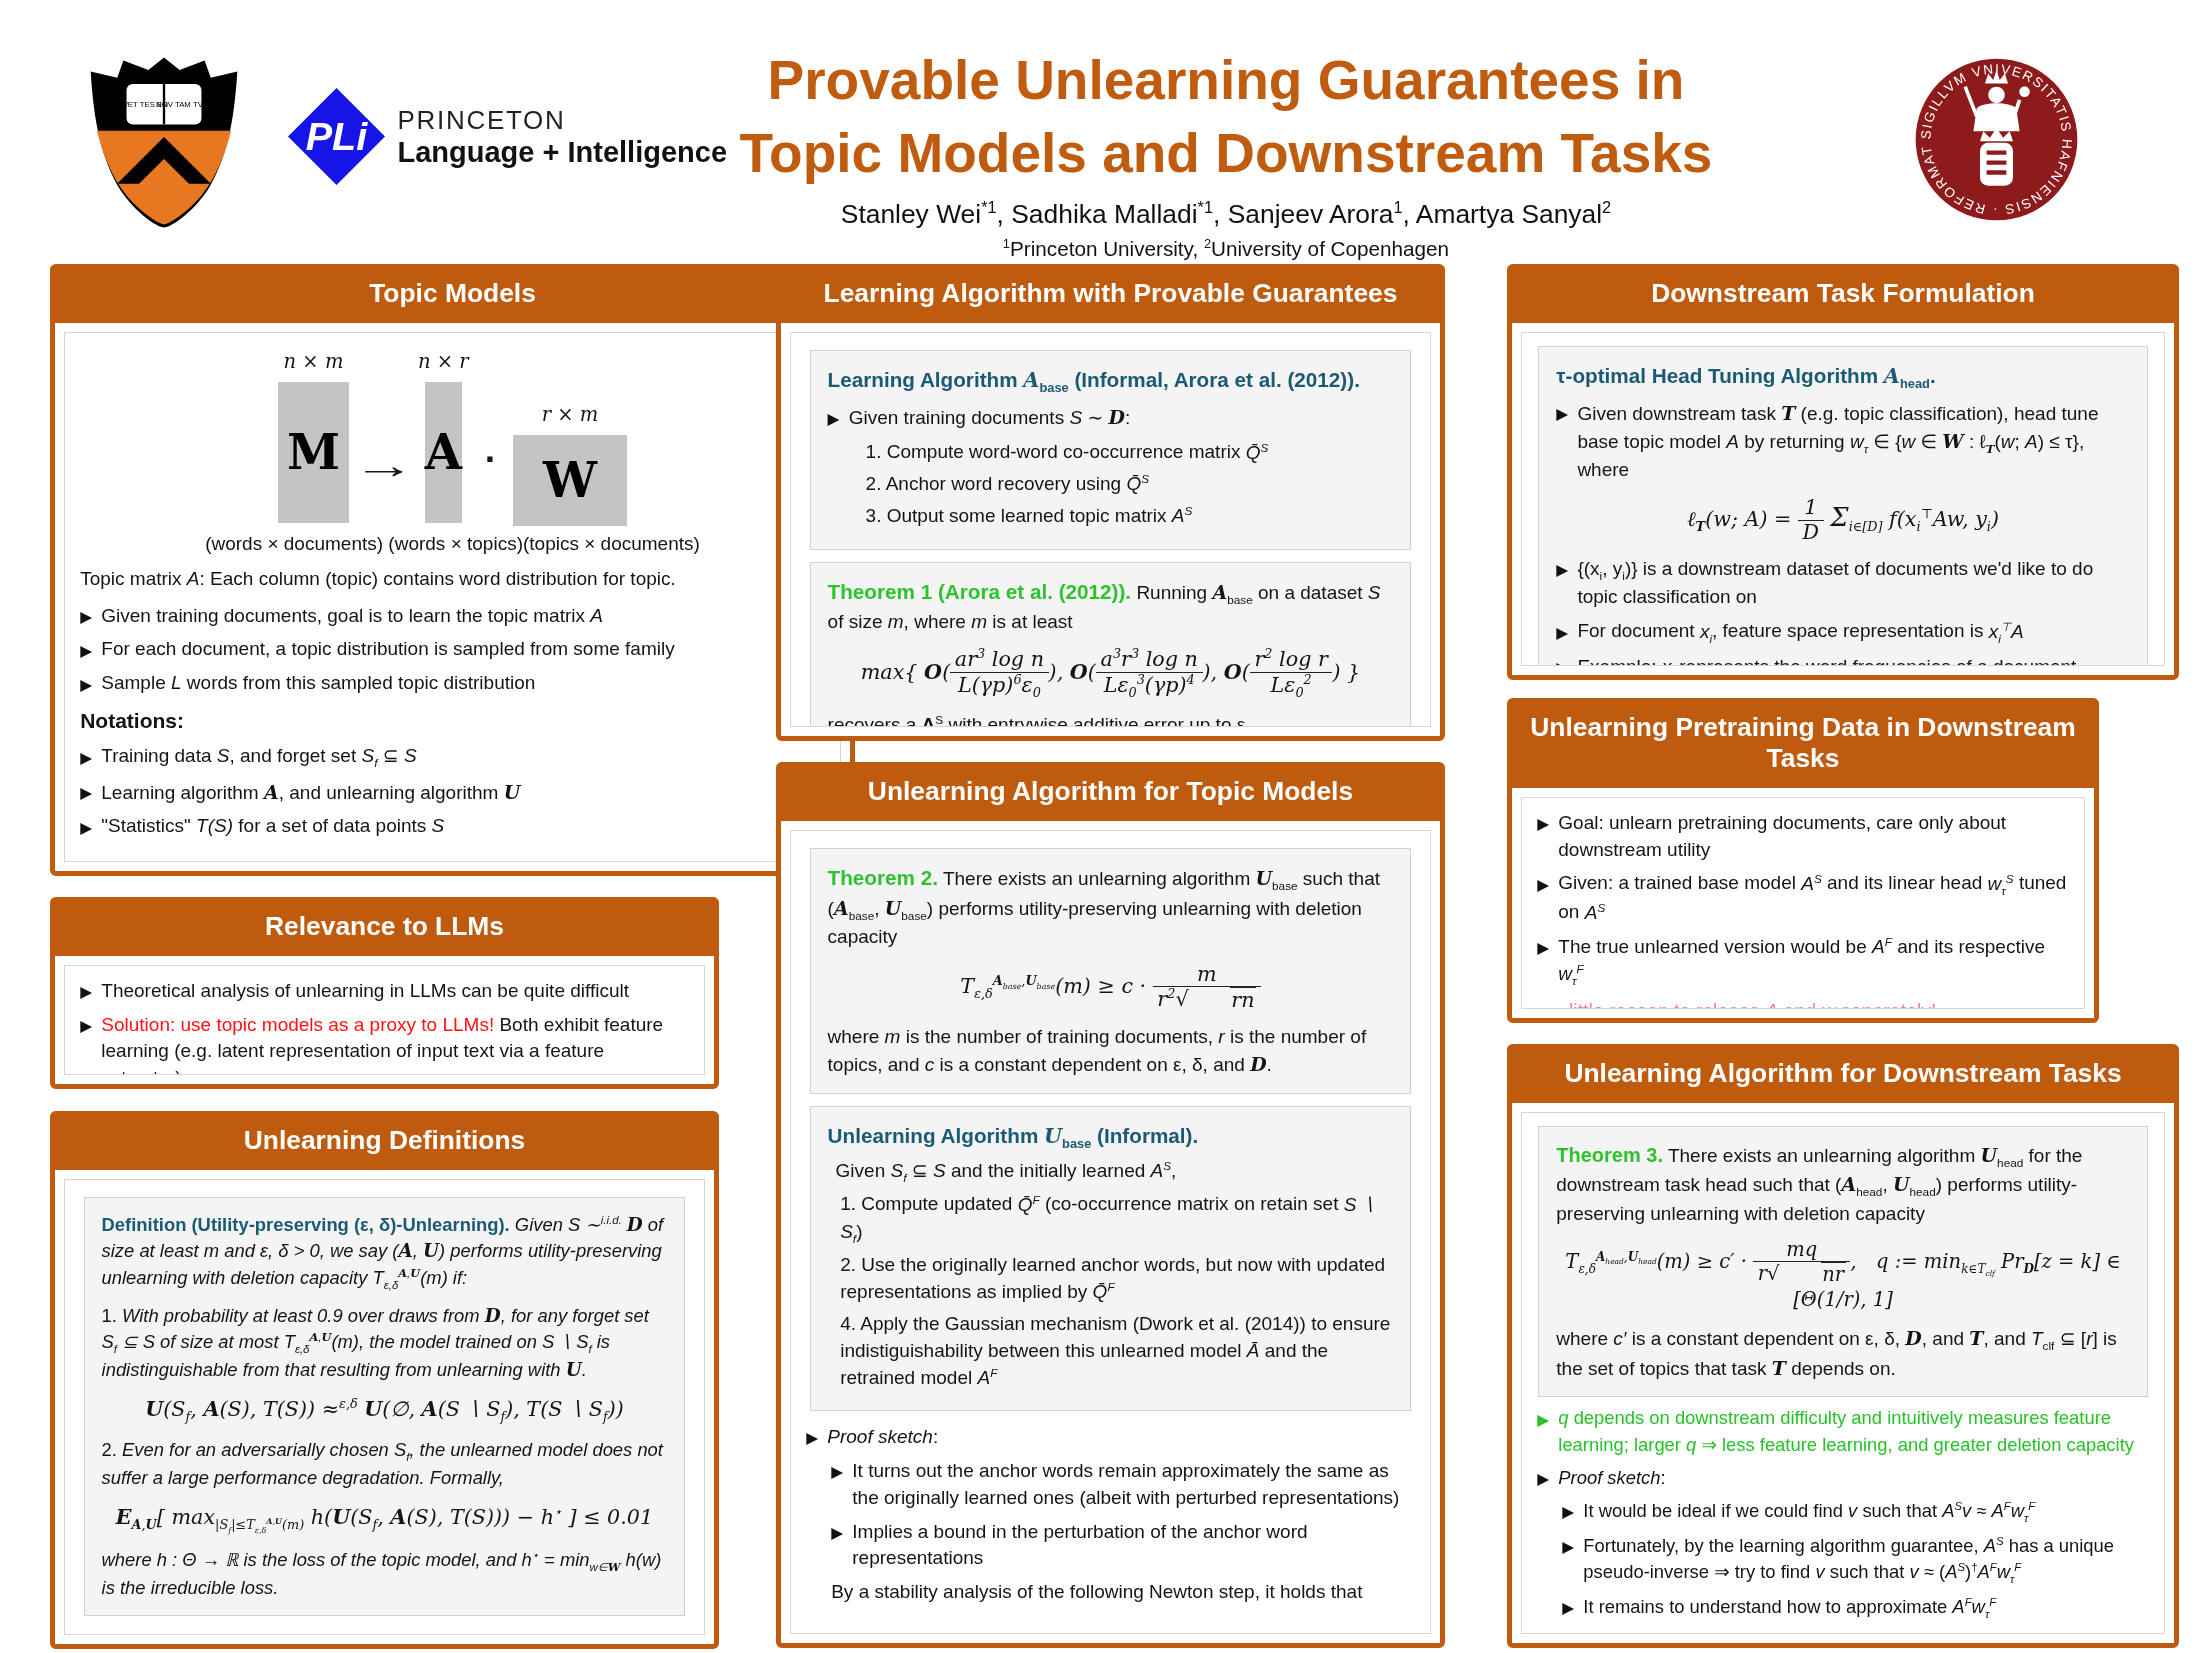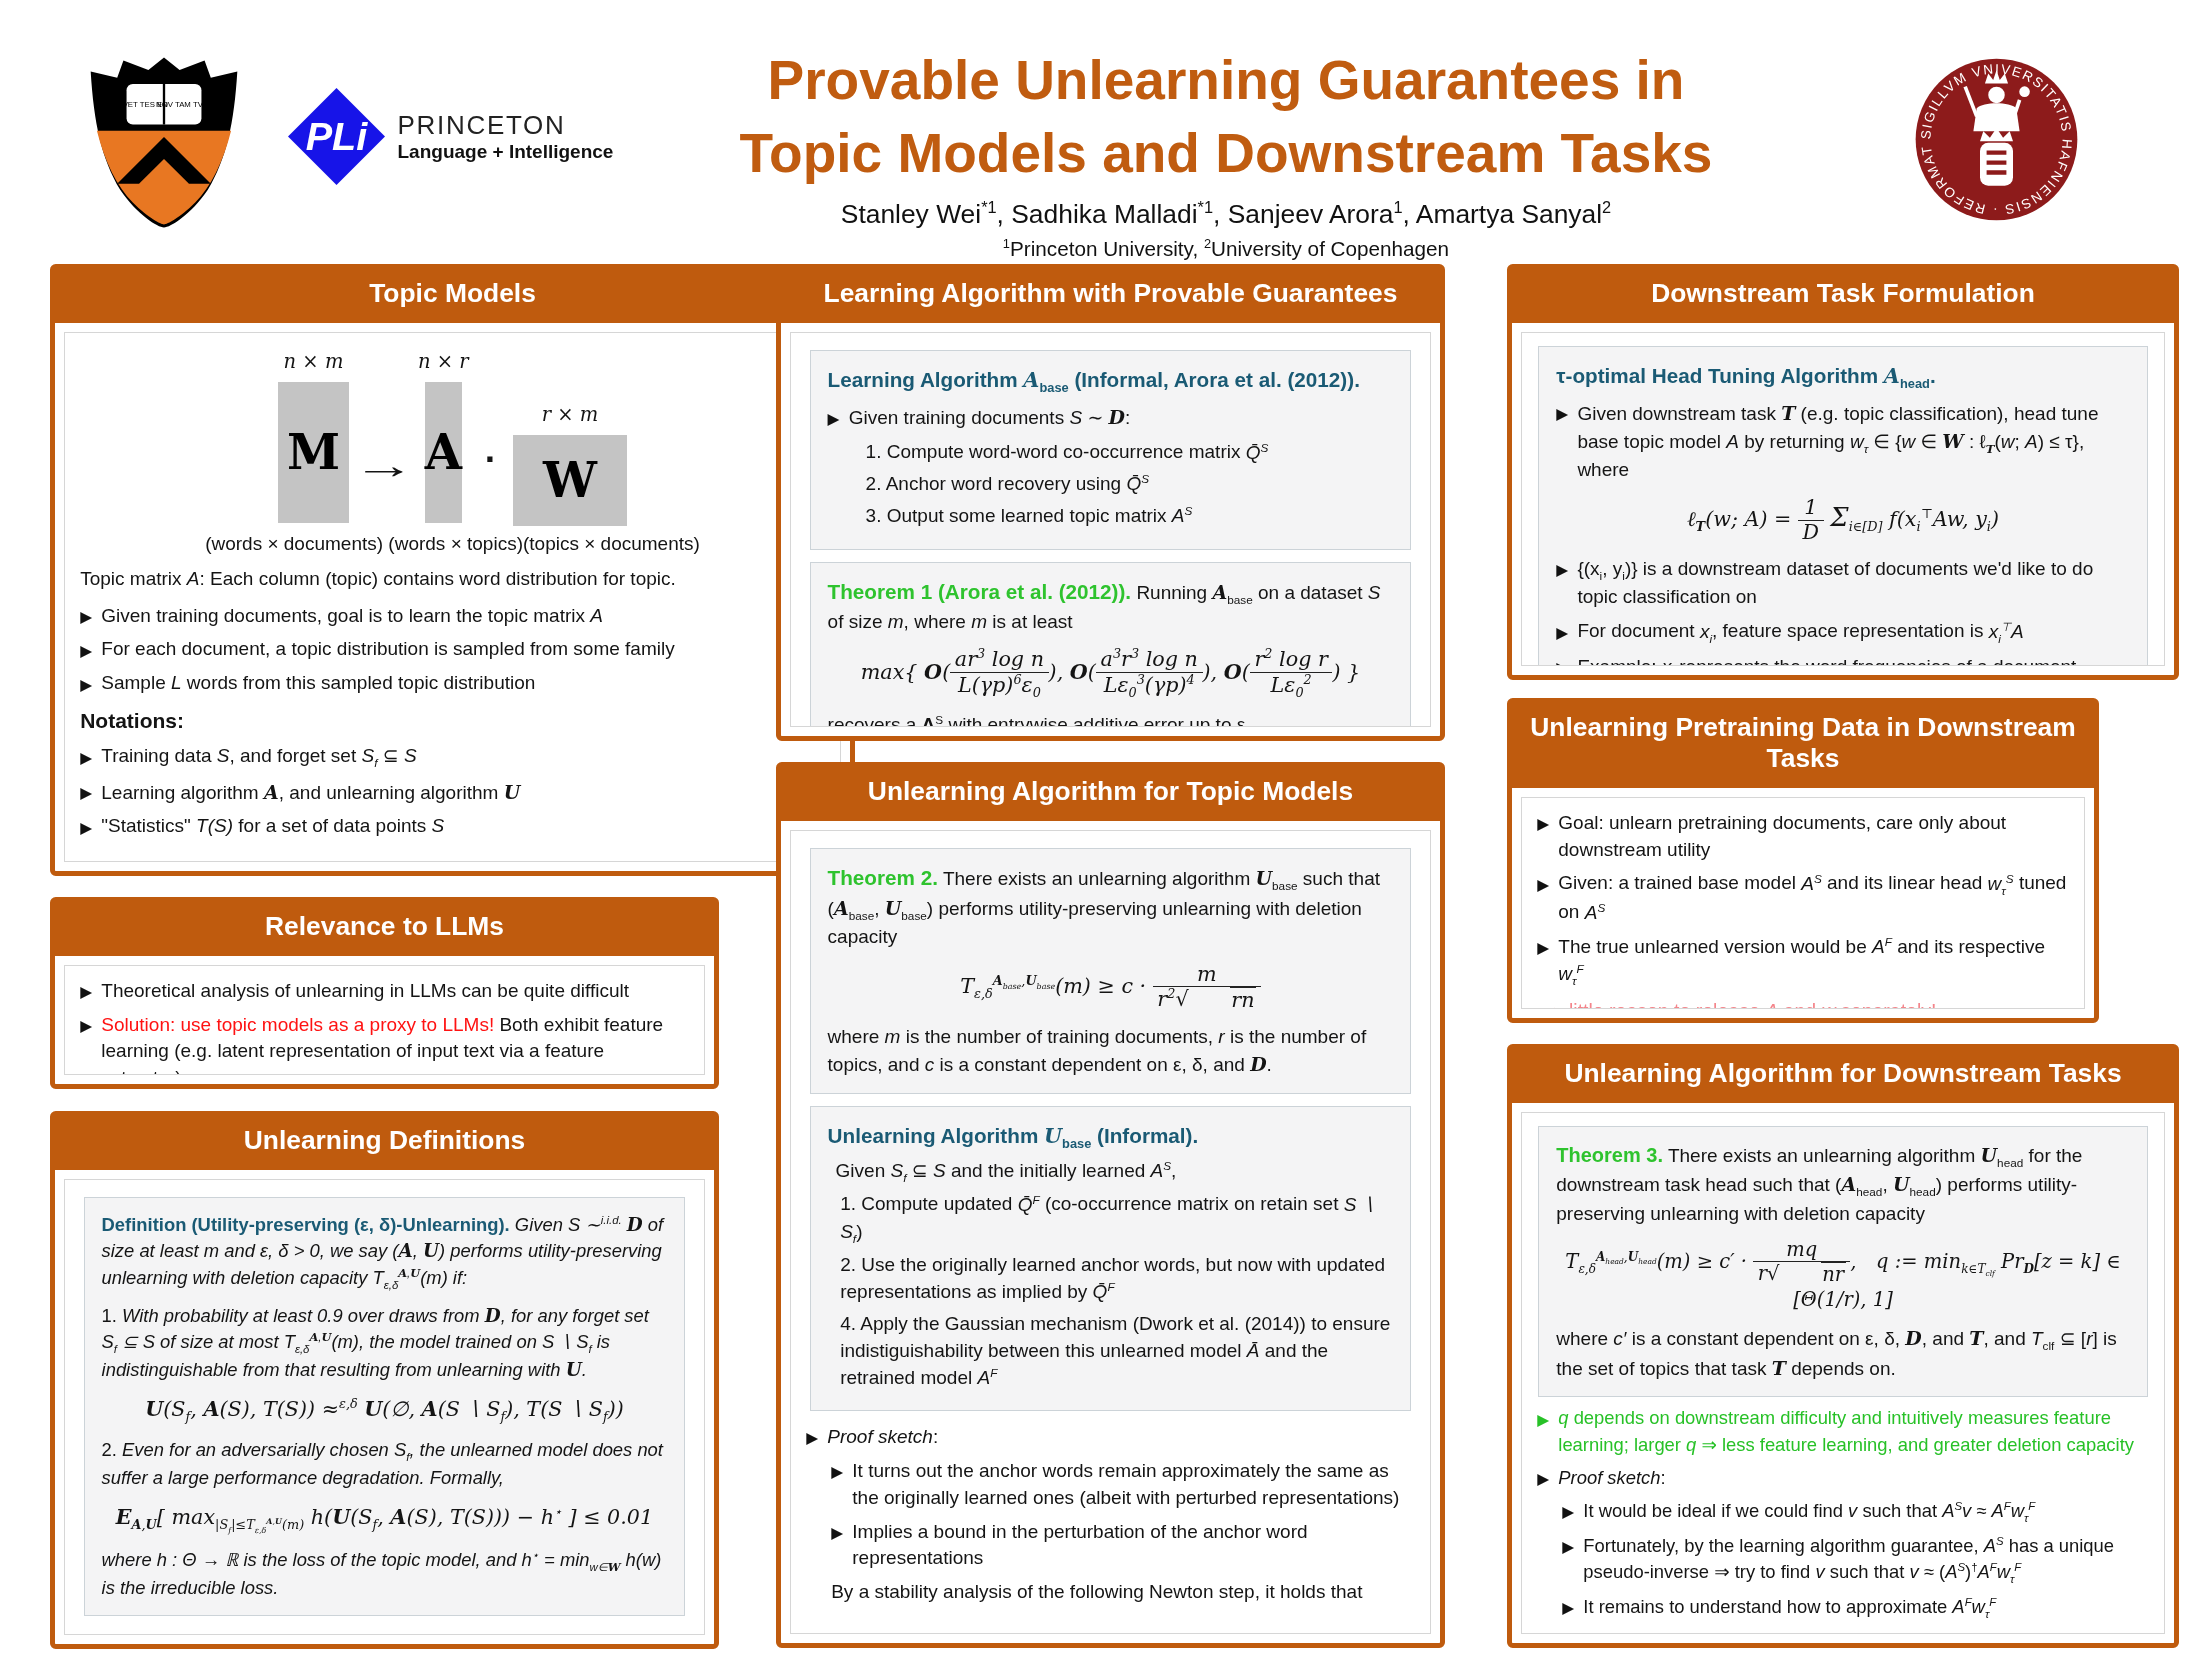--- a/index.html
+++ b/index.html
@@ -6,21 +6,21 @@
   *{box-sizing:border-box;}
   body{font-family:"Liberation Sans",sans-serif;color:#141414;}
   .poster{position:relative;width:2205px;height:1654px;background:#fff;}
 
   
   .shield{position:absolute;left:86px;top:52px;width:156px;height:181px;}
   .pli{position:absolute;left:287px;top:87px;display:flex;align-items:center;gap:11.5px;}
   .pli-d{width:99px;height:99px;}
   .pli-text{display:flex;flex-direction:column;justify-content:center;}
   .pli-line1{font-size:26px;letter-spacing:1.7px;color:#222;}
-  .pli-line2{font-size:19px;font-weight:bold;color:#111;margin-top:0;}
+  .pli-line2{font-size:29px;font-weight:bold;color:#111;margin-top:0;}
   .title-block{position:absolute;left:695px;top:36px;width:1062px;text-align:center;margin-top:8px;}
   .title-line{font-size:55px;font-weight:bold;color:#C05C10;line-height:1.32;}
   .authors{font-size:26.4px;color:#111;margin-top:9.2px;}
   .affils{font-size:20.7px;color:#111;margin-top:5.7px;}
   .seal{position:absolute;left:1914px;top:55px;width:165px;height:169px;}
 
   
   .box{position:absolute;border:5.7px solid #BF5B0E;border-radius:5.7px;background:#fff;display:flex;flex-direction:column;}
   .box-header{background:#BF5B0E;color:#fff;font-weight:bold;font-size:26.4px;text-align:center;padding:9.2px 4.6px 13.8px;flex:0 0 auto;}
   .box-inner{flex:1;margin:9.2px;border:1.1px solid #d6d6d6;background:#fff;padding:4.6px 15px 8px;overflow:hidden;}

